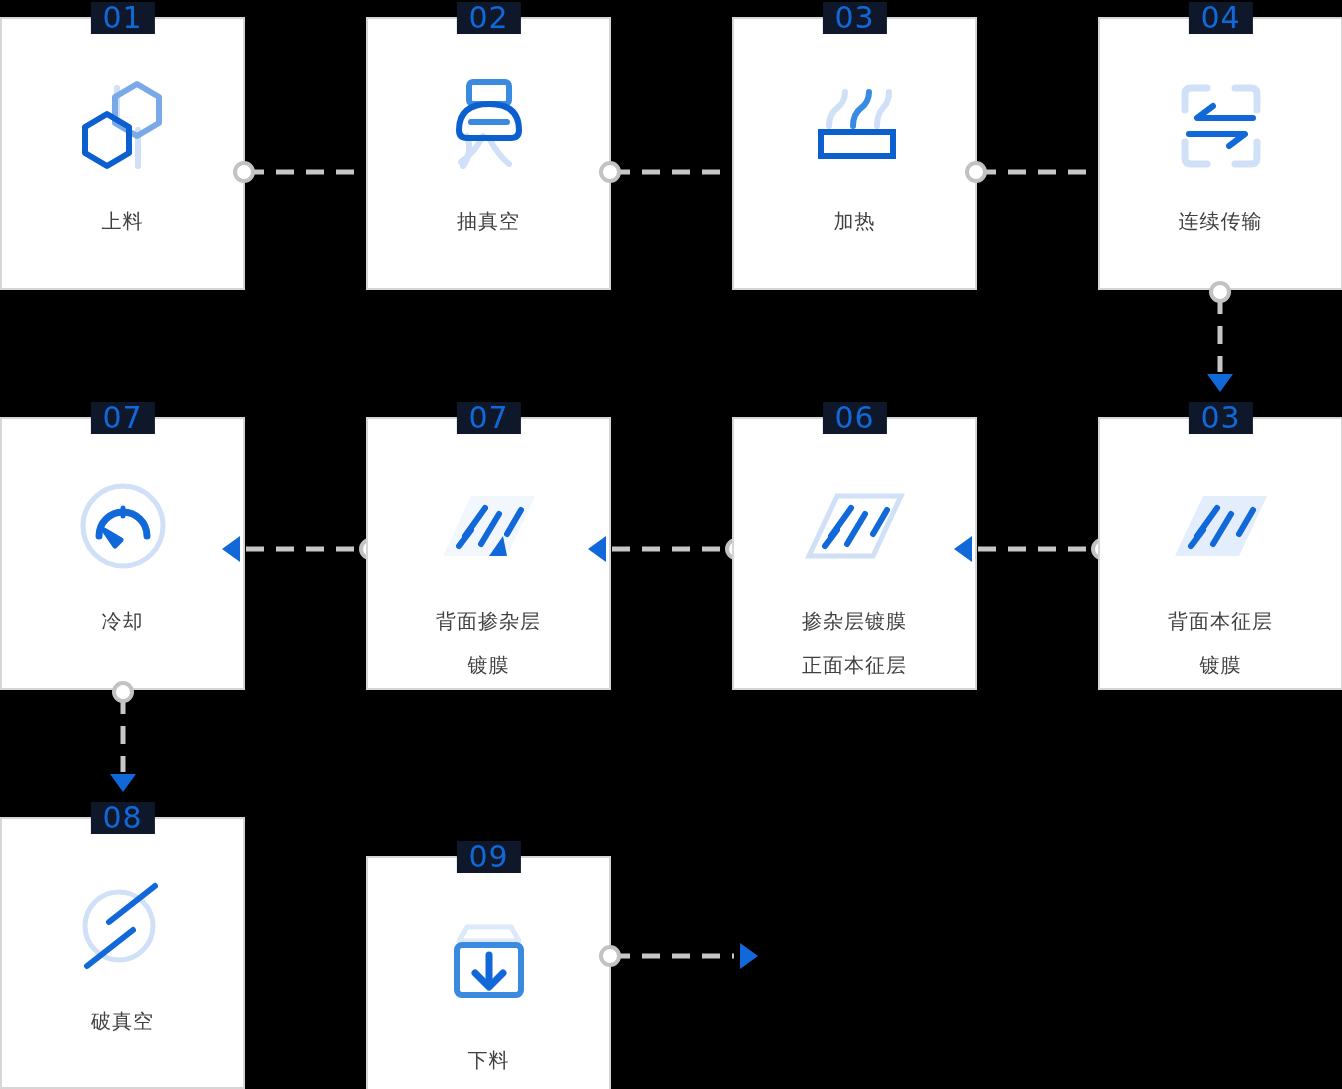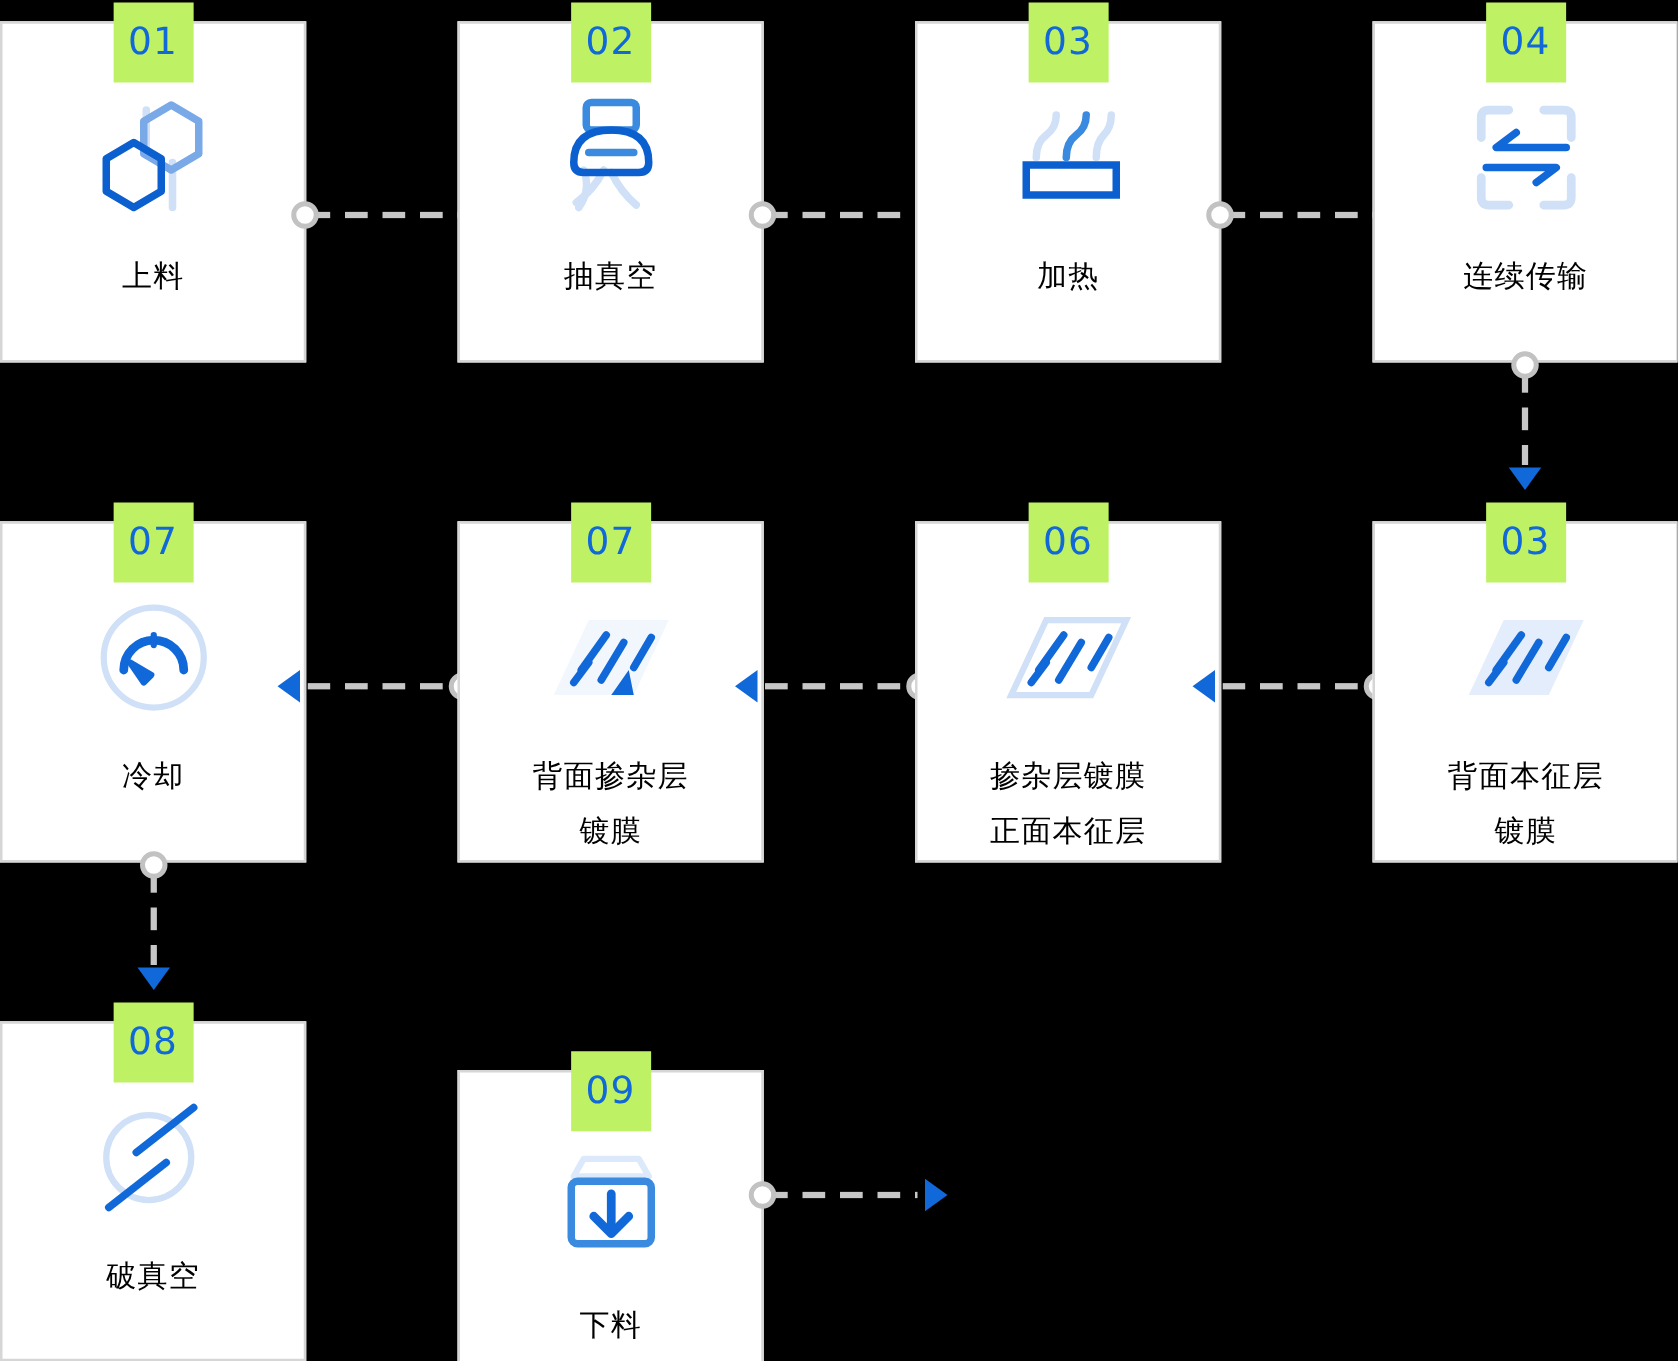--- a/index.html
+++ b/index.html
@@ -18,38 +18,38 @@
     box-sizing:border-box;
     display:flex;
     flex-direction:column;
     align-items:center;
   }
   .card-num{
     position:absolute;
     top:-17px;
     left:50%;
     transform:translateX(-50%);
-    background:#bef264;
+    background:#0f172a;
     color:#1168d8;
     font-size:30px;
     line-height:32px;
     letter-spacing:1px;
-    padding:16px 12px;
+    padding:0 12px;
     font-family:"DejaVu Sans",sans-serif;
     white-space:nowrap;
   }
   .icon-wrap{
     width:110px;height:110px;
     margin-top:52px;
     display:flex;align-items:center;justify-content:center;
   }
   .card-label{
     margin-top:18px;
-    color:#000000;
-    font-size:24px;
+    color:#404040;
+    font-size:20px;
     line-height:44px;
     text-align:center;
     letter-spacing:1px;
     font-family:"DejaVu Sans","Liberation Sans",sans-serif;
     width:100%;
     padding:0 6px;
     box-sizing:border-box;
   }
   .card-label span{display:block;}
 

